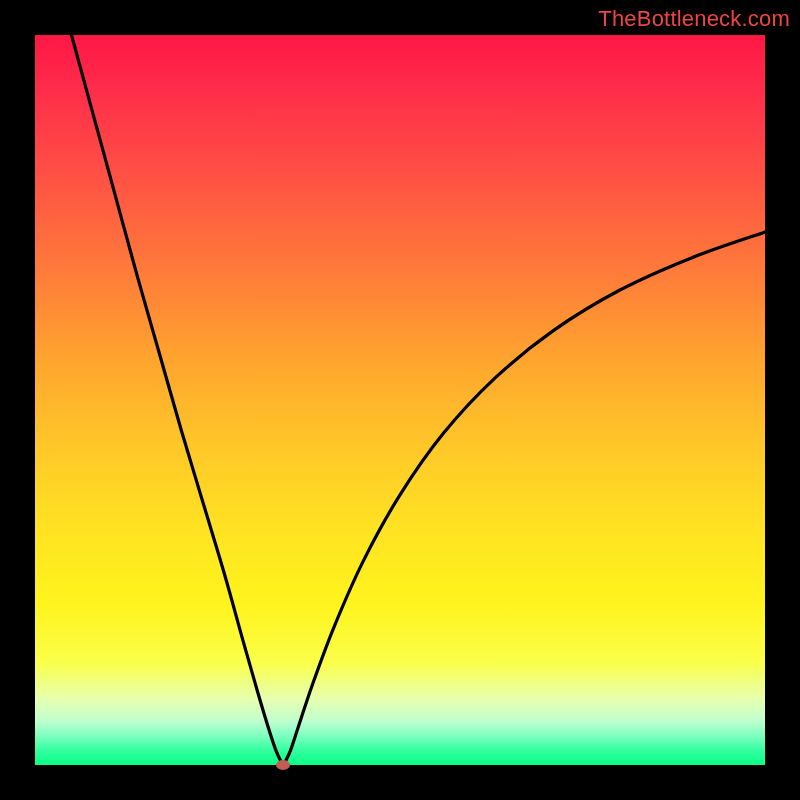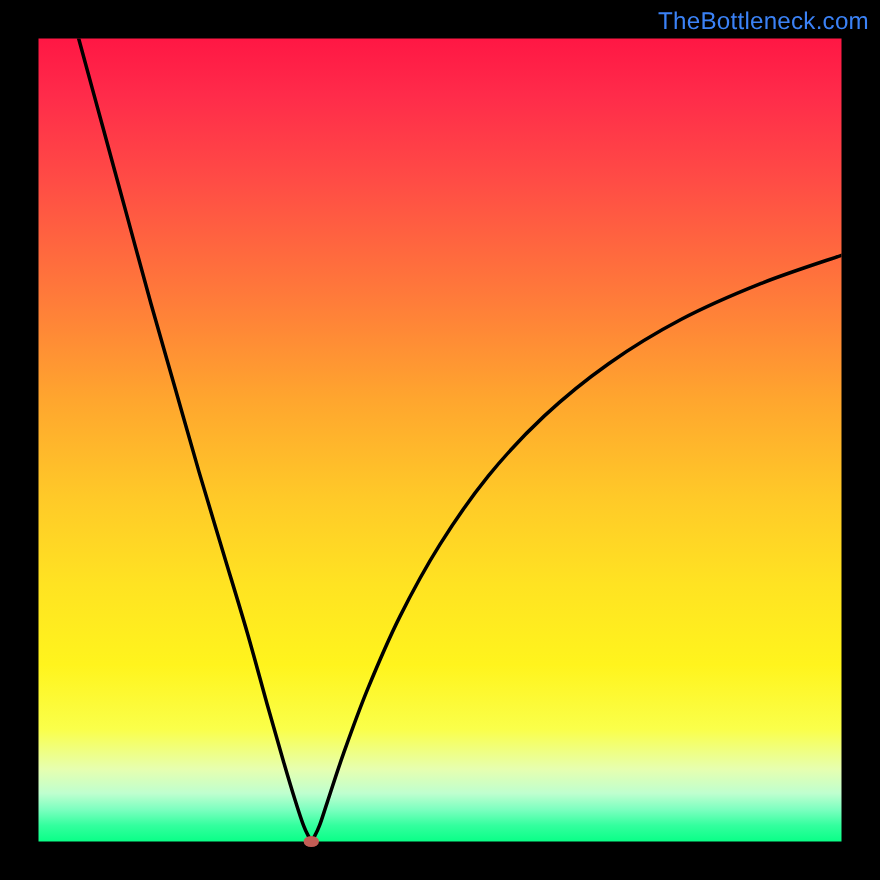--- a/index.html
+++ b/index.html
@@ -46,21 +46,21 @@
       #bfffcf 94%,
       #7dffc0 96%,
       #33ff9e 98%,
       #0aff87 100%
     );
   }
   .attribution {
     position: absolute;
     right: 10px;
     top: 6px;
-    color: #3b82f6;
+    color: #ef4444;
     font-size: 22px;
     font-weight: 500;
     letter-spacing: 0.2px;
   }
   .curve {
     position: absolute;
     left: 0;
     top: 0;
     width: 730px;
     height: 730px;

